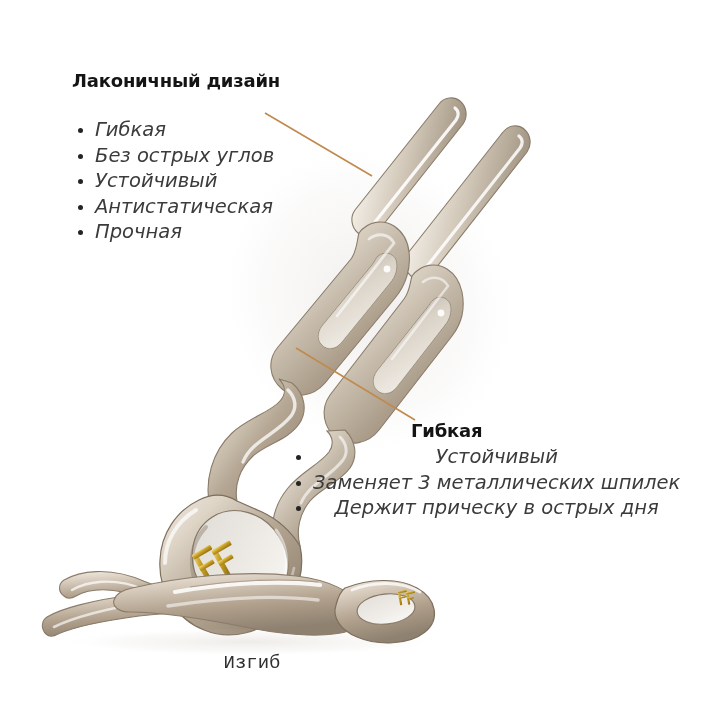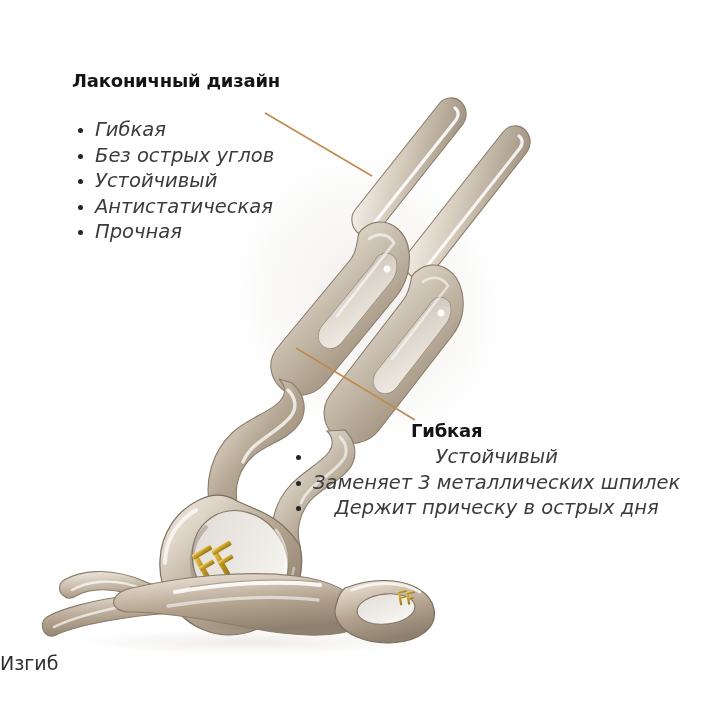--- a/index.html
+++ b/index.html
@@ -43,23 +43,24 @@
     width:5px;height:5px;
     border-radius:50%;
     background:#242424;
   }
   #list-design{left:76px;top:117px;}
   #list-locker{left:294px;top:444px;text-align:center;}
 
   .caption{
     position:absolute;
     left:0;top:652px;width:504px;
-    text-align:left;
+    text-align:center;
     color:#2f2f2f;
     font-size:19px;
+    font-family:Liberation Mono, monospace;
   }
 
   
   svg.art{position:absolute;left:0;top:0;width:720px;height:720px;pointer-events:none;}
 </style>
 </head>
 <body>
 
 <div id="stage">
 

